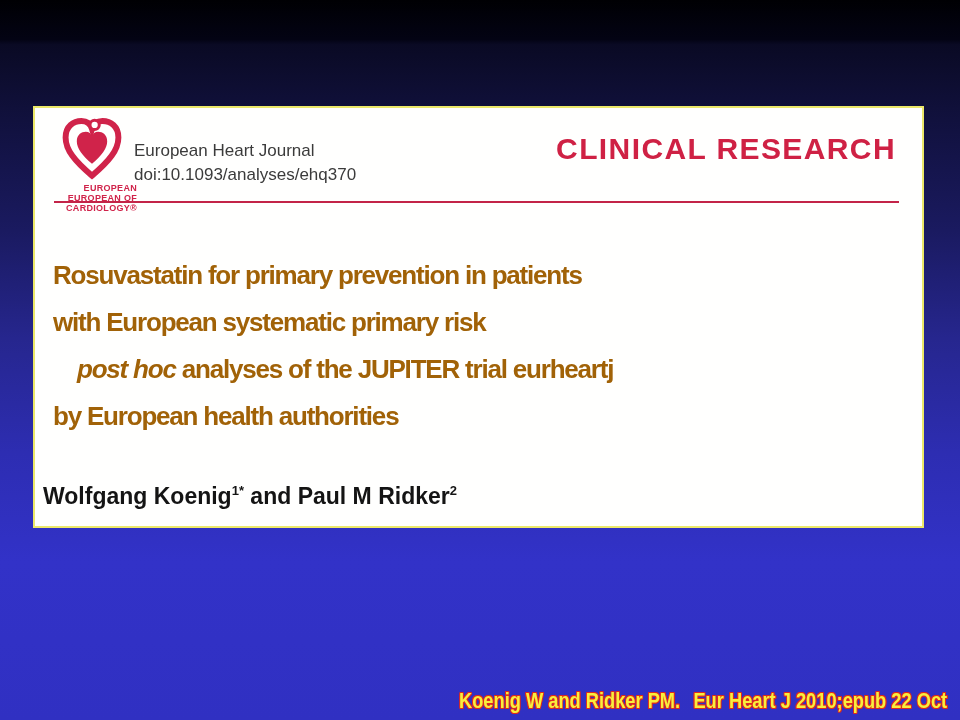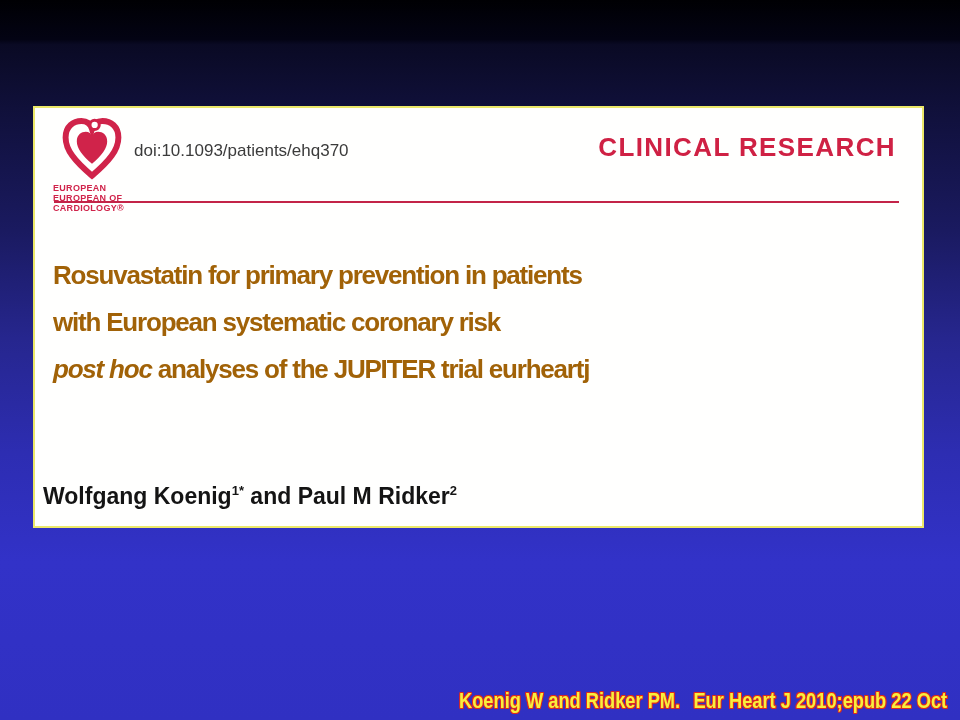--- a/index.html
+++ b/index.html
@@ -36,21 +36,21 @@
     border: 2px solid #ece869;
     box-sizing: border-box;
   }
 
   
   .esc-logo {
     position: absolute;
     left: 18px;
     top: 8px;
     width: 84px;
-    text-align: left;
+    text-align: right;
   }
   .esc-logo svg { display: block; margin-left: 6px; }
   .esc-org {
     margin-top: 3px;
     font-size: 9px;
     font-weight: bold;
     line-height: 10px;
     letter-spacing: 0.3px;
     color: #d0234a;
   }
@@ -63,21 +63,21 @@
     font-size: 17px;
     line-height: 24px;
     color: #3b3b3b;
   }
 
   
   .section-label {
     position: absolute;
     right: 26px;
     top: 24px;
-    font-size: 26px;
+    font-size: 30px;
     font-weight: bold;
     letter-spacing: 1.4px;
     color: #cf2144;
     white-space: nowrap;
   }
 
   .header-divider {
     position: absolute;
     left: 19px;
     right: 23px;
@@ -91,21 +91,21 @@
     position: absolute;
     left: 18px;
     top: 144px;
     color: #a16207;
     font-weight: bold;
     font-size: 26px;
     line-height: 47px;
     letter-spacing: -1.2px;
   }
   .article-title .tline { white-space: nowrap; }
-  .article-title .it { font-style: italic; }
+  .article-title .it { font-style: italic; margin-left: 24px; }
 
   
   .author-line {
     position: absolute;
     left: 8px;
     top: 375px;
     font-size: 23px;
     font-weight: bold;
     color: #141414;
     white-space: nowrap;
@@ -149,31 +149,33 @@
         <circle cx="54" cy="13" r="7" fill="#ffffff" stroke="#d0234a" stroke-width="4.5"></circle>
       </svg>
       <div class="esc-org">
         <div>EUROPEAN</div>
         <div>EUROPEAN OF</div>
         <div>CARDIOLOGY®</div>
       </div>
     </div>
 
     <div class="journal-meta">
-      <div>doi:10.1093/patients/ehq370</div>
+      <div>European Heart Journal</div>
+      <div>doi:10.1093/analyses/ehq370</div>
     </div>
 
     <div class="section-label">CLINICAL RESEARCH</div>
 
     <div class="header-divider"></div>
 
     <div class="article-title">
       <div class="tline">Rosuvastatin for primary prevention in patients</div>
-      <div class="tline">with European systematic coronary risk</div>
+      <div class="tline">with European systematic primary risk</div>
       <div class="tline"><span class="it">post hoc</span><span> analyses of the JUPITER trial eurheartj</span></div>
+      <div class="tline">by European health authorities</div>
     </div>
 
     <div class="author-line"><span>Wolfgang Koenig</span><sup>1*</sup><span> and Paul M Ridker</span><sup>2</sup></div>
 
   </div>
 
   <div class="citation"><span class="cit-authors">Koenig W and Ridker PM.</span><span class="cit-source">Eur Heart J 2010;epub 22 Oct</span></div>
 
 </div>
 

